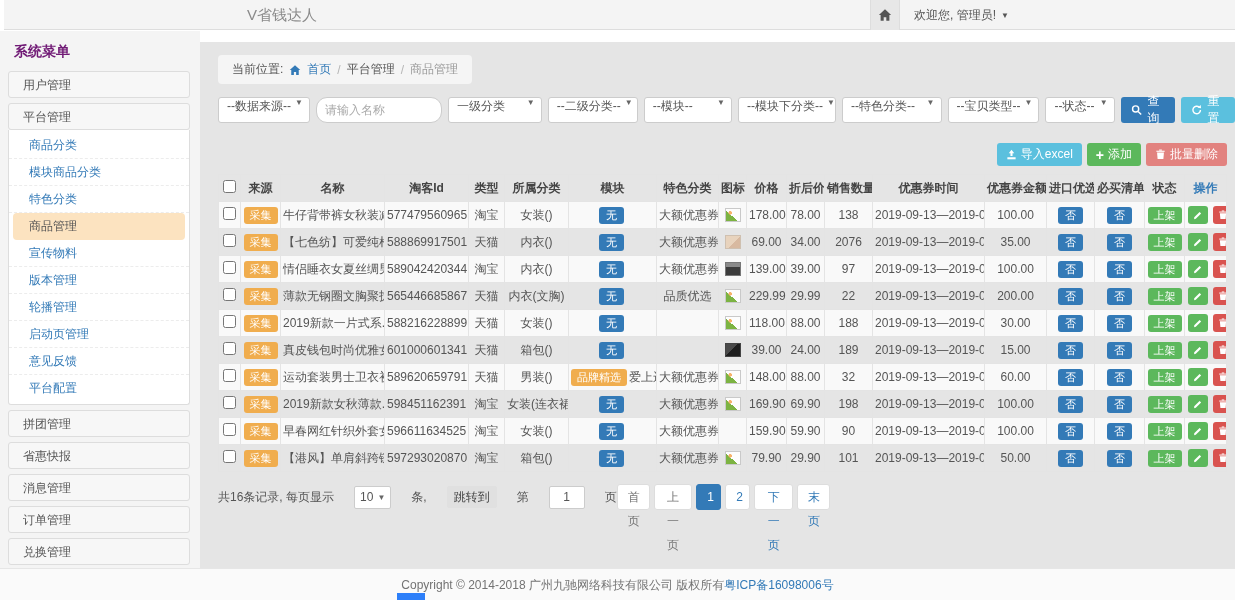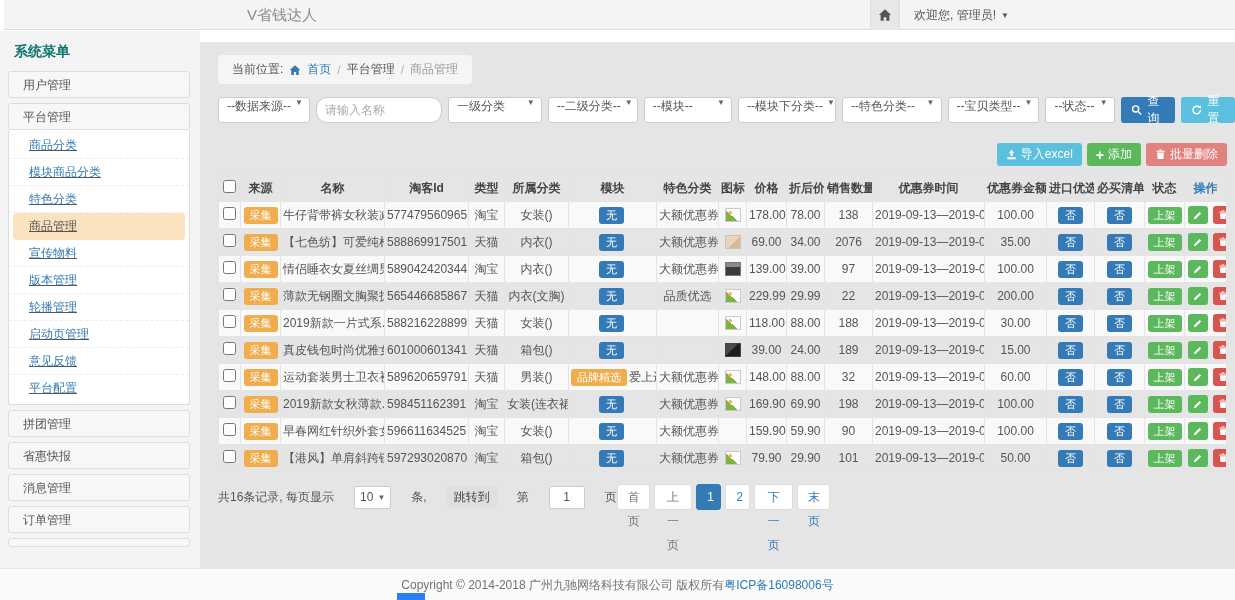--- a/index.html
+++ b/index.html
@@ -14,25 +14,25 @@
   .brand { position:absolute; left:243px; top:0; line-height:30px; font-size:15px; color:#8a8a8a; }
   .topbar-right { position:absolute; left:866px; top:0; height:30px; display:flex; align-items:stretch; }
   .home-box { width:30px; height:30px; background:#e7e7e7; border-left:1px solid #ddd; border-right:1px solid #ddd;
     display:flex; align-items:center; justify-content:center; cursor:pointer; }
   .home-box svg { fill:#555; }
   .welcome { display:flex; align-items:center; margin-left:14px; color:#555; cursor:pointer; white-space:nowrap; }
   .welcome .caret { font-size:8px; margin-left:5px; color:#555; }
   
   .left-col { position:absolute; left:0; top:31px; width:200px; height:537px; background:#f4f4f4; z-index:1; }
   .sidebar { position:absolute; left:8px; top:0; width:182px; }
-  .sidebar-title { color:#0f766e; font-weight:bold; font-size:14px; padding:12px 6px 10px 6px; }
+  .sidebar-title { color:#701a75; font-weight:bold; font-size:14px; padding:12px 6px 10px 6px; }
   .side-acc { height:27px; line-height:26px; background:#f7f7f7; border:1px solid #ddd; border-radius:3px;
     padding-left:14px; color:#555; margin-top:5px; cursor:pointer; }
   .side-acc.first { margin-top:0; }
-  .submenu { background:#fff; border:1px solid #ddd; border-top:none; border-radius:0 0 3px 3px; padding:2px 0;text-decoration:underline; }
+  .submenu { background:#fff; border:1px solid #ddd; border-top:none; border-radius:0 0 3px 3px; padding:2px 0; }
   .submenu-item { height:27px; line-height:27px; padding-left:20px; color:#337ab7; cursor:pointer;
     border-bottom:1px dashed #ececec; }
   .submenu-item:last-child { border-bottom:none; }
   .submenu-item.active { background:#fce3c0; border-radius:4px; margin:0 4px; padding-left:16px; border-bottom:none; color:#555; }
   .side-acc.clipped { height:9px; overflow:hidden; }
   
   .main { position:absolute; left:200px; top:42px; width:1035px; height:537px; background:#e5e5e5; padding-left:18px; z-index:2; }
   .breadcrumb { display:inline-flex; align-items:center; gap:6px; margin-top:13px;
     background:#f5f5f5; border-radius:4px; padding:6px 14px; color:#555; }
   .breadcrumb svg { fill:#337ab7; }
@@ -138,20 +138,21 @@
         <div class="submenu-item">轮播管理</div>
         <div class="submenu-item">启动页管理</div>
         <div class="submenu-item">意见反馈</div>
         <div class="submenu-item">平台配置</div>
       </div>
     <div id="bottom-menu">
         <div class="side-acc">拼团管理</div>
         <div class="side-acc">省惠快报</div>
         <div class="side-acc">消息管理</div>
         <div class="side-acc">订单管理</div>
+        <div class="side-acc">兑换管理</div>
       </div>
     <div class="side-acc clipped"></div>
   </div>
 </div>
 
 <main class="main">
 
   <div class="breadcrumb">
     <span>当前位置:</span>
     <svg width="12" height="12" viewBox="0 0 16 16">

